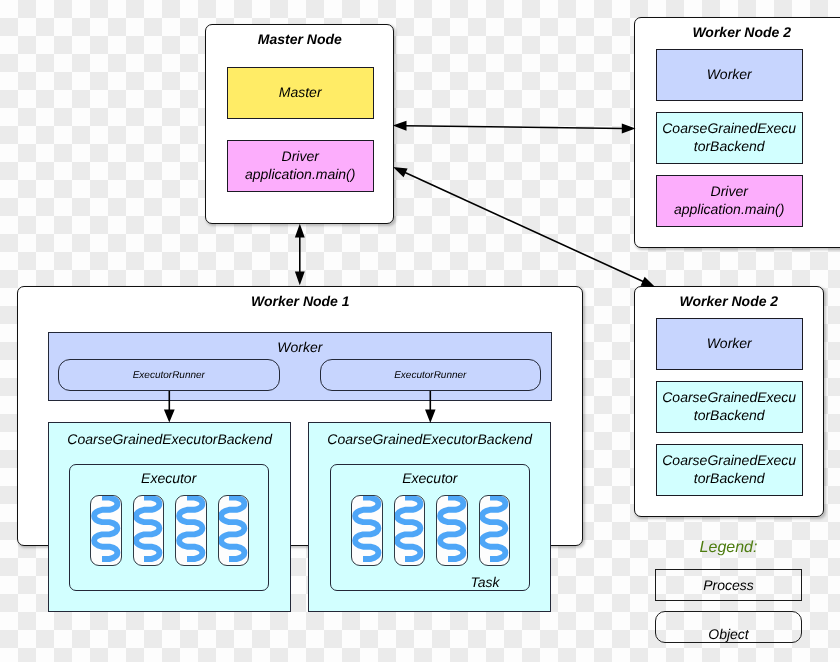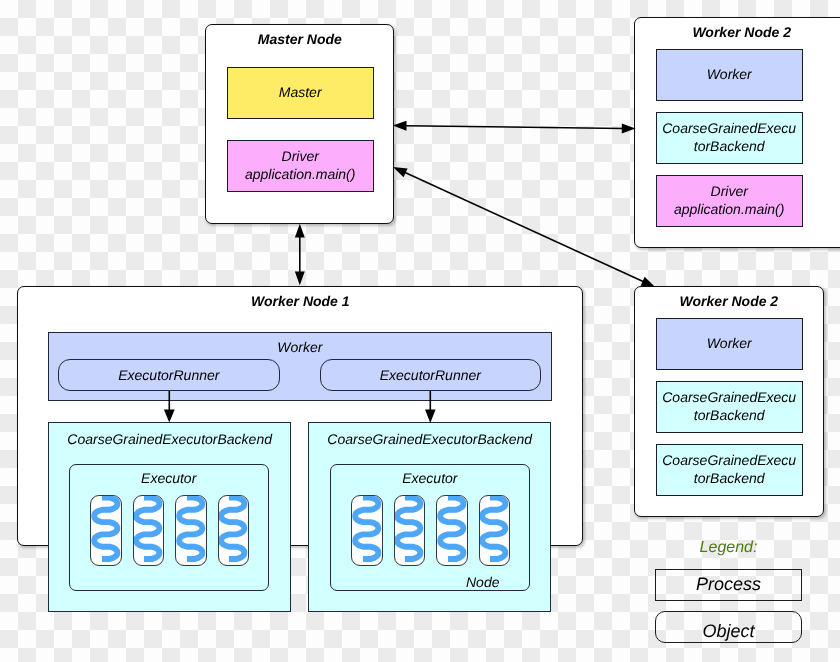--- a/index.html
+++ b/index.html
@@ -17,25 +17,25 @@
   }
   .canvas{position:absolute;left:0;top:0;width:840px;height:662px;transform:translateZ(0);font-style:italic;}
   svg.layer{position:absolute;left:0;top:0;width:840px;height:662px;overflow:visible;}
   .nodebox{position:absolute;box-sizing:border-box;background:#fff;border:1.6px solid #111;border-radius:7px;
     box-shadow:1.5px 1.5px 2.5px rgba(0,0,0,0.22);}
   .nodetitle{position:absolute;width:100%;text-align:center;font-weight:bold;font-size:14px;color:#000;}
   .cell{position:absolute;border:1.4px solid #1b1b24;box-sizing:border-box;
     display:flex;align-items:center;justify-content:center;text-align:center;
     font-size:14px;line-height:17.6px;color:#000;}
   .pill{position:absolute;border:1.4px solid #232838;box-sizing:border-box;border-radius:12px;
-    display:flex;align-items:center;justify-content:center;font-size:14px;color:#000;}
+    display:flex;align-items:center;justify-content:center;font-size:10px;color:#000;}
   .panel{position:absolute;box-sizing:border-box;border:1.4px solid #232838;}
   .lbl{position:absolute;font-size:14px;color:#000;white-space:nowrap;}
   .legendbox{position:absolute;box-sizing:border-box;border:1.5px solid #1b1b1b;
-    display:flex;align-items:center;justify-content:center;font-size:18px;color:#000;}
+    display:flex;align-items:center;justify-content:center;font-size:14px;color:#000;}
   .threadrow{position:absolute;left:20.3px;top:29.5px;display:flex;gap:11.1px;}
   .task{width:31.5px;height:71px;box-sizing:border-box;border:1.3px solid #2f3a44;border-radius:9px;
     background:#fdfdfd;position:relative;overflow:hidden;}
   .task svg{position:absolute;left:0;top:0;}
 </style>
 </head>
 <body>
 
 <div class="canvas">
 
@@ -141,21 +141,21 @@
               <svg width="31.5" height="71" viewBox="0 0 31.5 71" style="left:-1.4px;top:-1.4px">
                 <path d="M 12 3.5 L 19.5 3.5 C 30 5.71 30 13.59 19.5 15.8 L 12 15.8 C 1.5 18.01 1.5 25.89 12 28.1 L 19.5 28.1 C 30 30.31 30 38.19 19.5 40.4 L 12 40.4 C 1.5 42.61 1.5 50.49 12 52.7 L 19.5 52.7 C 30 54.91 30 62.79 19.5 65 L 12 65" fill="none" stroke="#4ea6f7" stroke-width="5.9" stroke-linecap="butt" stroke-linejoin="round"></path>
               </svg>
             </div>
             <div class="task">
               <svg width="31.5" height="71" viewBox="0 0 31.5 71" style="left:-1.4px;top:-1.4px">
                 <path d="M 12 3.5 L 19.5 3.5 C 30 5.71 30 13.59 19.5 15.8 L 12 15.8 C 1.5 18.01 1.5 25.89 12 28.1 L 19.5 28.1 C 30 30.31 30 38.19 19.5 40.4 L 12 40.4 C 1.5 42.61 1.5 50.49 12 52.7 L 19.5 52.7 C 30 54.91 30 62.79 19.5 65 L 12 65" fill="none" stroke="#4ea6f7" stroke-width="5.9" stroke-linecap="butt" stroke-linejoin="round"></path>
               </svg>
             </div>
           </div>
-        <div class="lbl" style="right:29.5px;bottom:-0.5px;">Node</div>
+        <div class="lbl" style="right:29.5px;bottom:-0.5px;">Task</div>
       </div>
     </div>
   </div>
 
   <div id="legend" style="position:absolute;left:655px;top:536px;width:147px;height:110px;">
     <div style="position:absolute;left:0;top:3px;width:100%;text-align:center;font-size:16px;color:#4d7c0f;">Legend:</div>
     <div class="legendbox" style="left:0px;top:32.5px;width:147px;height:32.8px;background:transparent;">
       <span>Process</span>
     </div>
     <div class="legendbox" style="left:0px;top:74.5px;width:147px;height:32.5px;background:transparent;border-radius:10px;align-items:flex-end;">

